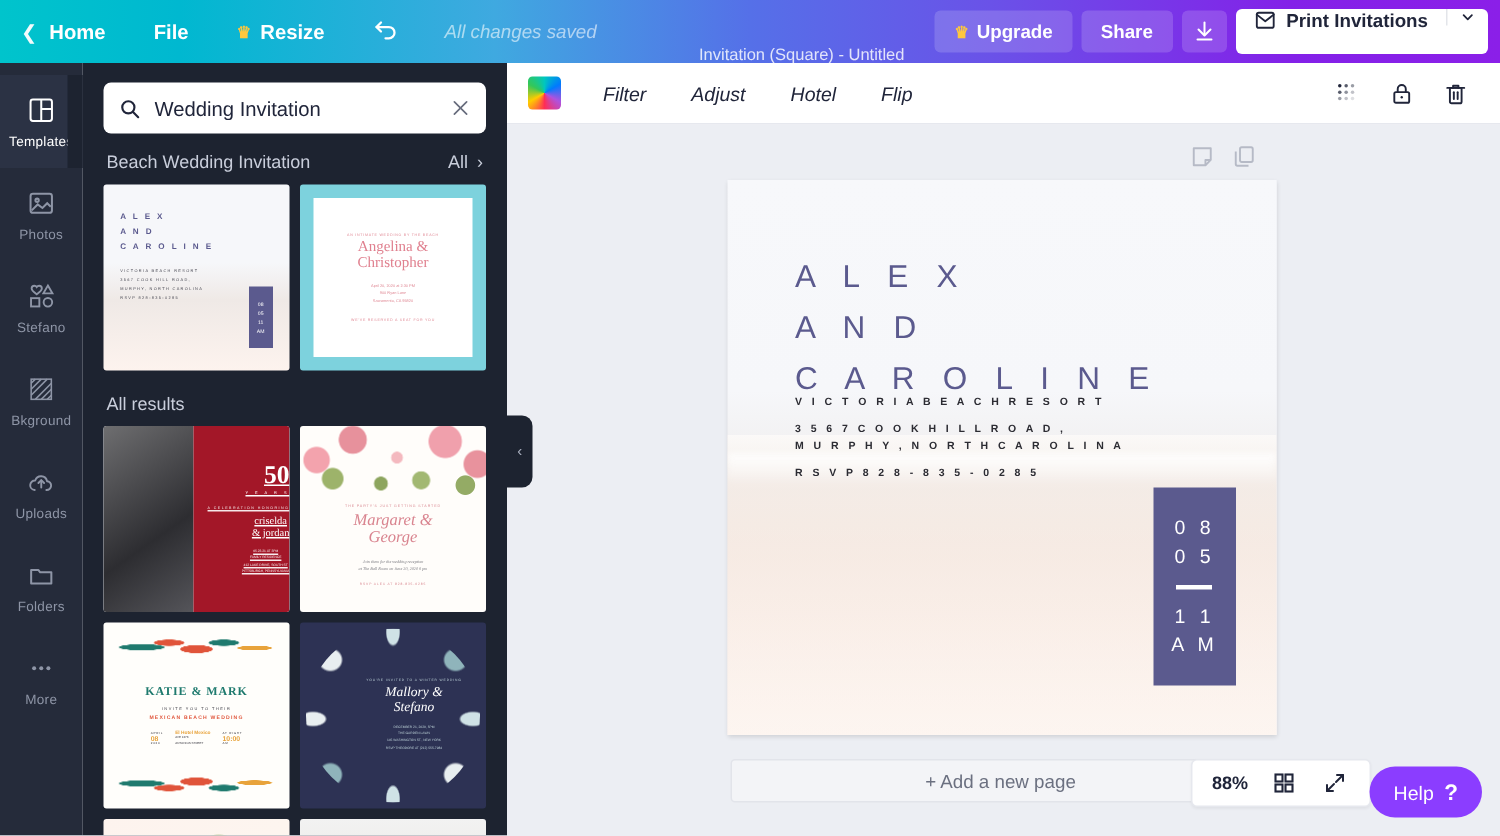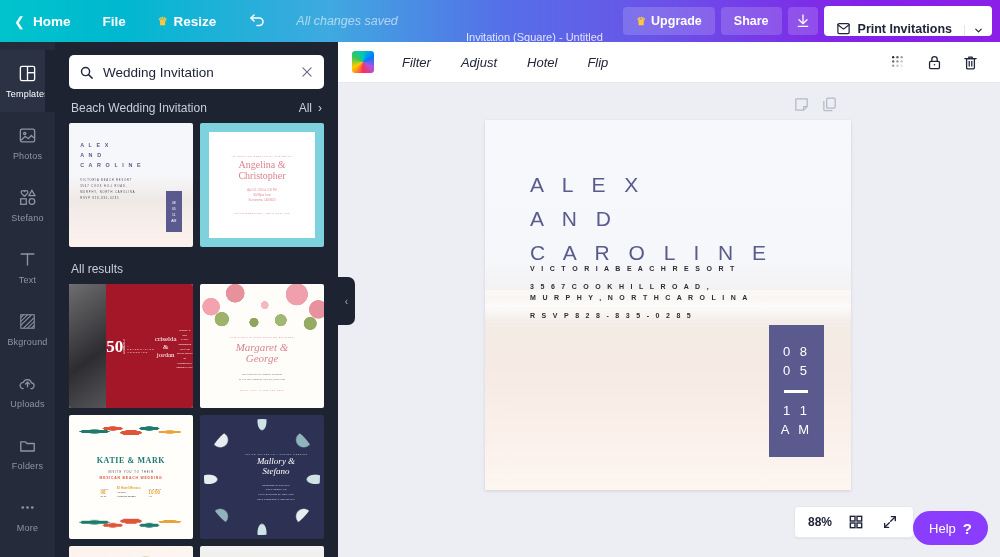--- a/index.html
+++ b/index.html
@@ -38,21 +38,21 @@
   }
   .pill {
     display:flex; align-items:center; gap:5px;
     background:rgba(255,255,255,.16); border-radius:4px;
     height:28px; padding:0 13px; font-size:12.5px; font-weight:700; color:#fff; cursor:pointer;
   }
   .icon-btn {
     display:flex; align-items:center; justify-content:center;
     width:30px; height:28px; border-radius:4px; background:rgba(255,255,255,.16); cursor:pointer;
   }
-  .print-group { display:flex; align-items:flex-end; background:#fff; border-radius:4px; height:30px; overflow:hidden; cursor:pointer;}
+  .print-group { display:flex; align-items:flex-start; background:#fff; border-radius:4px; height:30px; overflow:hidden; cursor:pointer;}
   .print-main { display:flex; align-items:center; gap:7px; padding:0 12px; color:#20253a; font-size:12.5px; font-weight:700;}
   .print-caret { display:flex; align-items:center; justify-content:center; width:28px; border-left:1px solid #e3e5ea; color:#20253a; font-size:11px;}
 
   
   .rail {
     position:absolute; top:42px; left:0; width:55px; height:515px;
     background:#252b3a; display:flex; flex-direction:column; align-items:center; padding-top:8px;
   }
   .rail-item {
     width:55px; height:62px; display:flex; flex-direction:column;
@@ -101,21 +101,21 @@
   .t-alex .nm { position:absolute; left:9%; top:14%; color:#5b5a8e; font-size:5.4px; letter-spacing:1.6px; line-height:1.85; font-weight:700;}
   .t-alex .sub { position:absolute; left:9%; top:44%; font-size:2.6px; letter-spacing:.9px; line-height:2.4; color:#4a4a55;}
   .t-alex .badge { position:absolute; right:9%; top:55%; width:13%; height:33%; background:#5b5a8e; color:#fff; font-size:3.4px; display:flex; flex-direction:column; align-items:center; justify-content:center; gap:2px;}
   .t-ang { background:#7dd2dd; padding:7%; position:relative; }
   .t-ang .inner { background:#fff; width:100%; height:100%; display:flex; flex-direction:column; align-items:center; justify-content:center; gap:2px; }
   .t-ang .top { font-size:2.4px; color:#e08a96; letter-spacing:.5px; }
   .t-ang .nm { font-family:"Liberation Serif", serif; color:#e0808f; font-size:10px; line-height:1.08; text-align:center; }
   .t-ang .dt { font-size:2.6px; color:#e08a96; line-height:1.9; text-align:center; margin-top:5px;}
   .t-50 { display:flex; background:#fff; }
   .t-50 .photo { width:48%; background:linear-gradient(145deg,#6e6e70,#2d2d31 60%,#55555a); }
-  .t-50 .side { flex:1; background:#a31728; display:flex; flex-direction:row; align-items:center; justify-content:center; color:#fff; position:relative;}
+  .t-50 .side { flex:1; background:#a31728; display:flex; flex-direction:column; align-items:flex-end; justify-content:center; color:#fff; position:relative;text-decoration:underline;}
   .t-50 .fifty { font-family:"Liberation Serif", serif; font-size:17px; font-weight:700; line-height:1; }
   .t-50 .yrs { font-size:2.6px; letter-spacing:2px; margin-top:2px; }
   .t-50 .cel { font-size:2.4px; letter-spacing:1px; margin-top:7px; opacity:.9;}
   .t-50 .nms { font-family:"Liberation Serif", serif; font-size:7px; line-height:1.12; margin-top:4px; text-align:center;}
   .t-50 .inf { font-size:2.2px; line-height:2.1; margin-top:6px; text-align:center; opacity:.92;}
   .t-marg { background:#fffdfa; position:relative; display:flex; flex-direction:column; align-items:center; justify-content:center;}
   .t-marg .flo { position:absolute; top:-6%; left:-4%; right:-4%; height:44%;
     background:
       radial-gradient(circle at 12% 55%, #f3a3ad 0 7%, transparent 7.5%),
       radial-gradient(circle at 30% 30%, #e7919c 0 9%, transparent 9.5%),
@@ -337,29 +337,20 @@
         <svg width="19" height="19" viewBox="0 0 24 24" fill="none" stroke="currentColor" stroke-width="1.6">
           <path d="M6.2 3.2c1.3 0 2 1 2 1s.7-1 2-1c1.4 0 2.3 1.1 2.3 2.3 0 1.9-2.6 3.6-4.3 4.9C6.5 9.1 3.9 7.4 3.9 5.5c0-1.2.9-2.3 2.3-2.3z"></path>
           <polygon points="17.6 3 21.4 9.6 13.8 9.6"></polygon>
           <rect x="3.4" y="13.6" width="7" height="7"></rect>
           <circle cx="17.6" cy="17.1" r="3.6"></circle>
         </svg>
       </span>
       <span class="rail-lbl">Stefano</span>
     </div>
 
-    <div class="rail-item">
-      <span class="rail-ico">
-        <svg width="19" height="19" viewBox="0 0 24 24" fill="none" stroke="currentColor" stroke-width="1.7" stroke-linecap="round">
-          <line x1="4" y1="5" x2="20" y2="5"></line>
-            <line x1="12" y1="5" x2="12" y2="19"></line>
-        </svg>
-      </span>
-      <span class="rail-lbl">Text</span>
-    </div>
 
     <div class="rail-item">
       <span class="rail-ico">
         <svg width="19" height="19" viewBox="0 0 24 24" fill="none" stroke="currentColor" stroke-width="1.3">
           <rect x="3.5" y="3.5" width="17" height="17"></rect>
           <line x1="3.5" y1="12" x2="12" y2="3.5"></line>
             <line x1="3.5" y1="17" x2="17" y2="3.5"></line>
           <line x1="3.5" y1="7" x2="7" y2="3.5"></line>
             <line x1="7" y1="20.5" x2="20.5" y2="7"></line>
           <line x1="12" y1="20.5" x2="20.5" y2="12"></line>
@@ -632,20 +623,21 @@
       <div class="cv-badge">
         <div class="d">0 8</div>
         <div class="d">0 5</div>
         <div class="rule"></div>
         <div class="d">1 1</div>
         <div class="d">A M</div>
       </div>
     </div>
   </div>
 
+  <div class="addpage">+ Add a new page</div>
 
   <div class="zoomgroup">
     <span class="zoom-val">88%</span>
     <span class="ed-ico">
       <svg width="16" height="16" viewBox="0 0 24 24" fill="none" stroke="#20253a" stroke-width="2.1">
         <rect x="3.5" y="3.5" width="7" height="7"></rect>
           <rect x="13.5" y="3.5" width="7" height="7"></rect>
         <rect x="3.5" y="13.5" width="7" height="7"></rect>
           <rect x="13.5" y="13.5" width="7" height="7"></rect>
       </svg>

